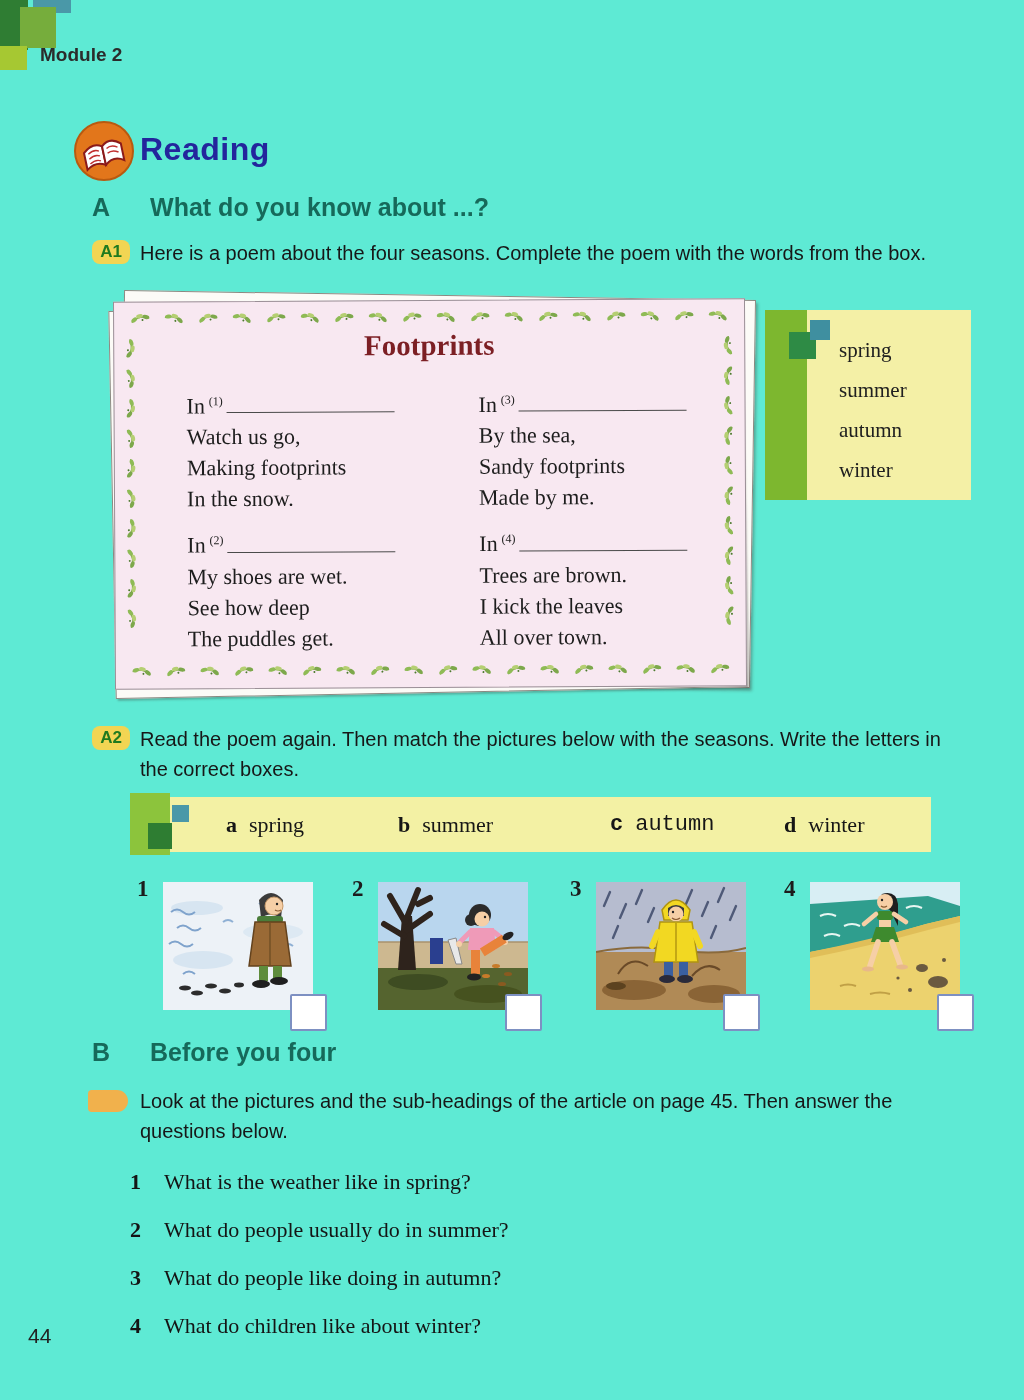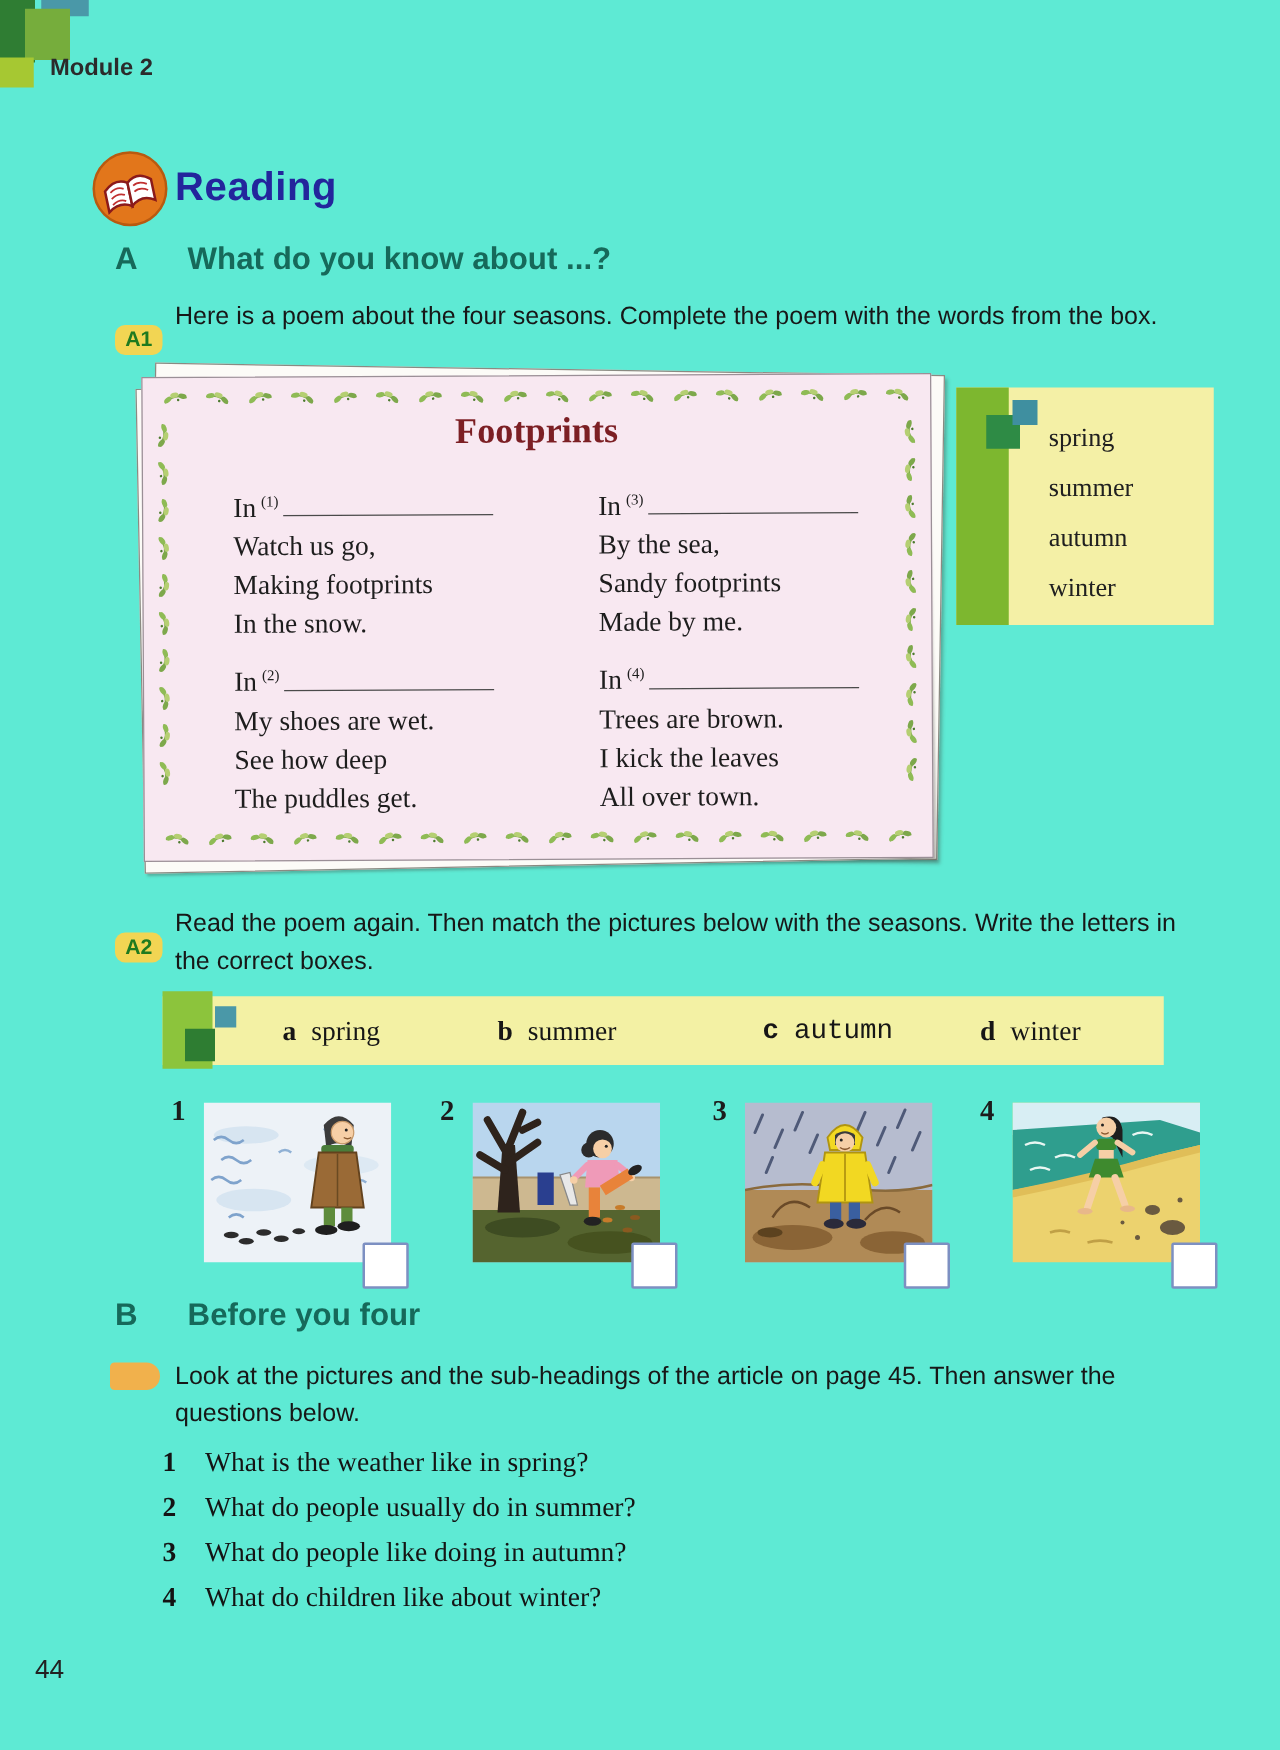--- a/index.html
+++ b/index.html
@@ -20,21 +20,21 @@
   .reading-icon{position:absolute;left:72px;top:119px;width:64px;height:64px;}
   .reading-title{position:absolute;left:140px;top:131px;font-size:32px;font-weight:bold;
                  color:#23259c;letter-spacing:.5px;}
 
   .section-heading{position:absolute;font-size:25px;font-weight:bold;color:#16695a;}
   .sec-a{left:92px;top:193px;}
   .sec-b{left:92px;top:1038px;}
   .section-heading .sec-title{margin-left:40px;}
 
   .task-badge{position:absolute;width:38px;height:24px;background:#f2d553;border-radius:8px;
-              color:#1f7a1f;font-weight:bold;font-size:17px;text-align:center;line-height:24px;margin-top:20px;}
+              color:#1f7a1f;font-weight:bold;font-size:17px;text-align:center;line-height:24px;}
   .badge-a1{left:92px;top:240px;}
   .badge-a2{left:92px;top:726px;}
   .task-instruction{position:absolute;left:140px;width:810px;margin:0;font-size:20px;
                     line-height:30px;color:#171717;}
   .inst-a1{top:238px;}
   .inst-a2{top:724px;}
   .inst-b{top:1086px;}
   .b-pill{position:absolute;left:88px;top:1090px;width:40px;height:22px;background:#f1b14c;
           border-radius:4px 12px 12px 4px;}
 
@@ -80,21 +80,21 @@
   .pb-1{left:163px;} .pb-2{left:378px;} .pb-3{left:596px;} .pb-4{left:810px;}
   .pic-number{position:absolute;left:-26px;top:-6px;font-family:"Liberation Serif",serif;
               font-size:23px;font-weight:bold;}
   .pic-frame{width:150px;height:128px;display:block;}
   .checkbox{position:absolute;right:-14px;top:112px;width:33px;height:33px;background:#fff;
             border:2px solid #7d90c2;border-radius:2px;}
 
   
   .questions{position:absolute;left:130px;top:1152px;font-family:"Liberation Serif",serif;
              font-size:22px;color:#141414;}
-  .q-row{height:36px;line-height:36px;}
+  .q-row{height:36px;line-height:36px;margin-top:12px;}
   .q-num{display:inline-block;width:34px;font-weight:bold;}
 
   .page-number{position:absolute;left:28px;top:1324px;font-size:21px;color:#222;}
 </style>
 </head>
 <body>
 
 <div class="page">
 
   <div class="corner">

